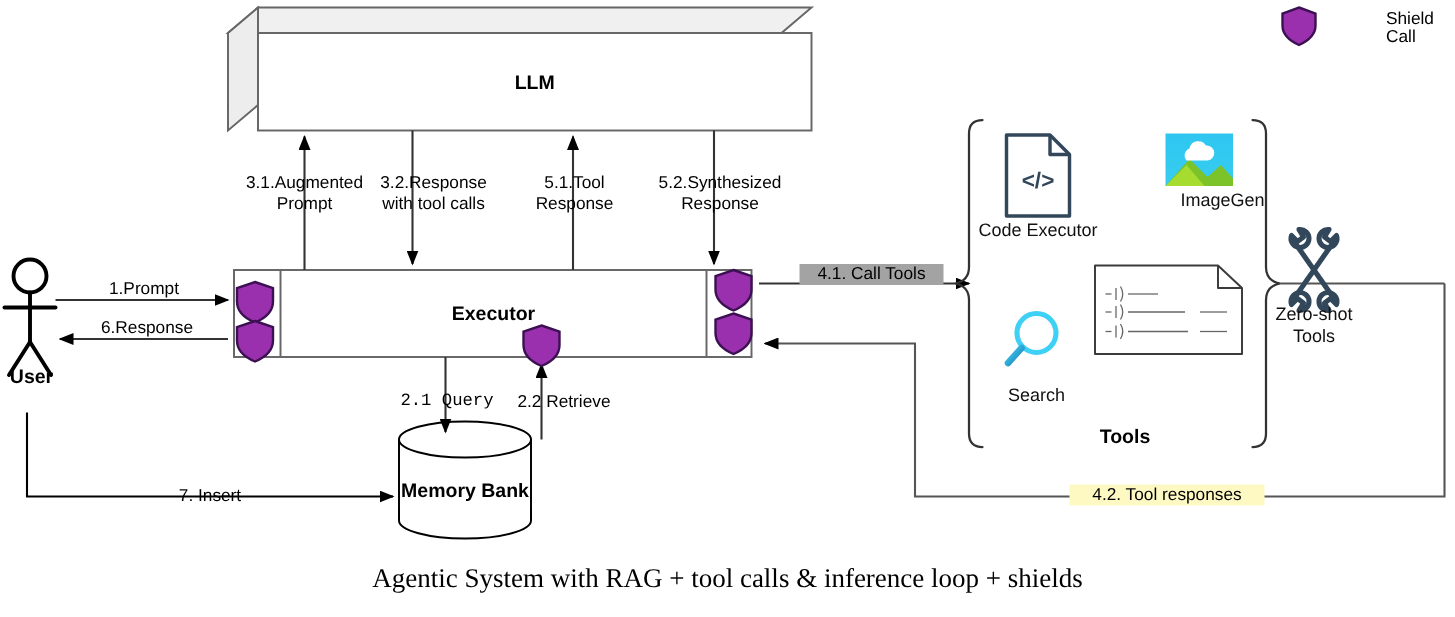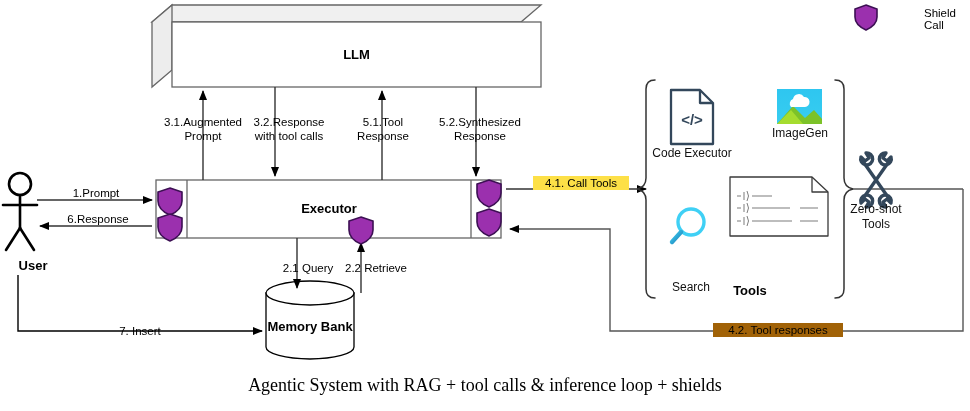--- a/index.html
+++ b/index.html
@@ -216,44 +216,44 @@
       <path d="M489,209 l12,4 v9 q0,9 -12,14 q-12,-5 -12,-14 v-9 z" fill="#9b30ae" stroke="#3c1053" stroke-width="1.6"></path>
     </g>
     <g>
       <path d="M866,5 l11,4 v8 q0,8 -11,13 q-11,-5 -11,-13 v-8 z" fill="#9b30ae" stroke="#3c1053" stroke-width="1.6"></path>
     </g>
   </svg>
 
   <div class="node-title" style="left:172px; top:47px; width:369px;">LLM</div>
   <div class="node-title" style="left:187px; top:201px; width:284px;">Executor</div>
   <div class="node-title" style="left:246px; top:319px; width:128px;">Memory Bank</div>
-  <div class="node-title" style="left:0px; top:258px; width:42px;padding-left:12px;">User</div>
+  <div class="node-title" style="left:0px; top:243px; width:42px;">User</div>
 
   <div class="lbl" style="left:48px; top:186px; width:96px;">1.Prompt</div>
   <div class="lbl" style="left:48px; top:212px; width:100px;">6.Response</div>
   <div class="lbl" style="left:72px; top:324px; width:136px;">7. Insert</div>
 
   <div class="lbl" style="left:139px; top:115px; width:128px;">3.1.Augmented
 Prompt</div>
   <div class="lbl" style="left:228px; top:115px; width:122px;">3.2.Response
 with tool calls</div>
   <div class="lbl" style="left:337px; top:115px; width:92px;">5.1.Tool
 Response</div>
   <div class="lbl" style="left:420px; top:115px; width:120px;">5.2.Synthesized
 Response</div>
 
-  <div class="lbl" style="left:264px; top:261px; width:88px;">2.1 Query</div>
+  <div class="lbl" style="left:254px; top:261px; width:88px;font-family:Liberation Mono, monospace;">2.1 Query</div>
   <div class="lbl" style="left:330px; top:261px; width:92px;text-align:center;">2.2 Retrieve</div>
 
-  <div class="lbl" style="left:533px; top:176px; width:96px; background:#fde047;">4.1. Call Tools</div>
-  <div class="lbl" style="left:713px; top:323px; width:130px; background:#a16207;">4.2. Tool responses</div>
+  <div class="lbl" style="left:533px; top:176px; width:96px; background:#a3a3a3;">4.1. Call Tools</div>
+  <div class="lbl" style="left:713px; top:323px; width:130px; background:#fef9c3;">4.2. Tool responses</div>
 
   <div class="tool-label" style="left:643px; top:146px; width:98px;">Code Executor</div>
-  <div class="tool-label" style="left:757px; top:126px; width:86px;">ImageGen</div>
-  <div class="tool-label" style="left:657px; top:256px; width:68px;margin-top:24px;">Search</div>
+  <div class="tool-label" style="left:757px; top:126px; width:86px;text-align:right;">ImageGen</div>
+  <div class="tool-label" style="left:657px; top:256px; width:68px;">Search</div>
   <div class="tool-label" style="left:840px; top:202px; width:72px;">Zero-shot
 Tools</div>
   <div class="tools-title" style="left:710px; top:283px; width:80px;">Tools</div>
 
   <div class="legend-label" style="left:884px; top:7px;">Shield Call</div>
 
   <div class="caption" style="top:375px;">Agentic System with RAG + tool calls &amp; inference loop + shields</div>
 
 </div>
 

